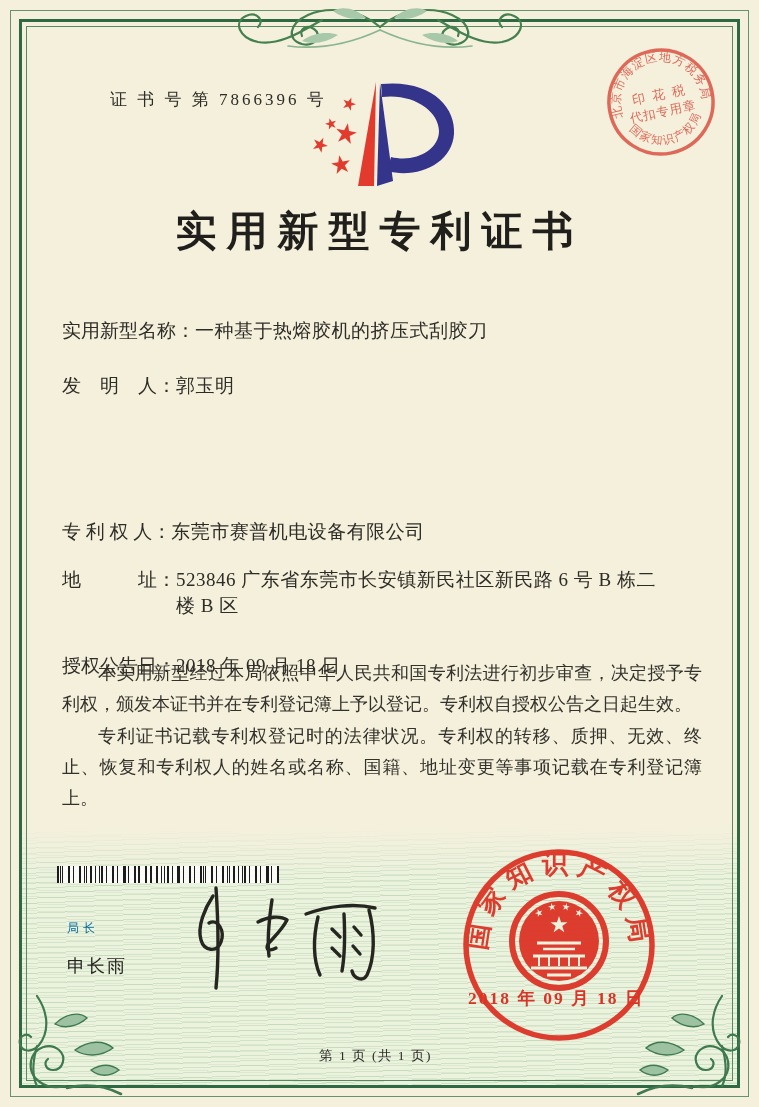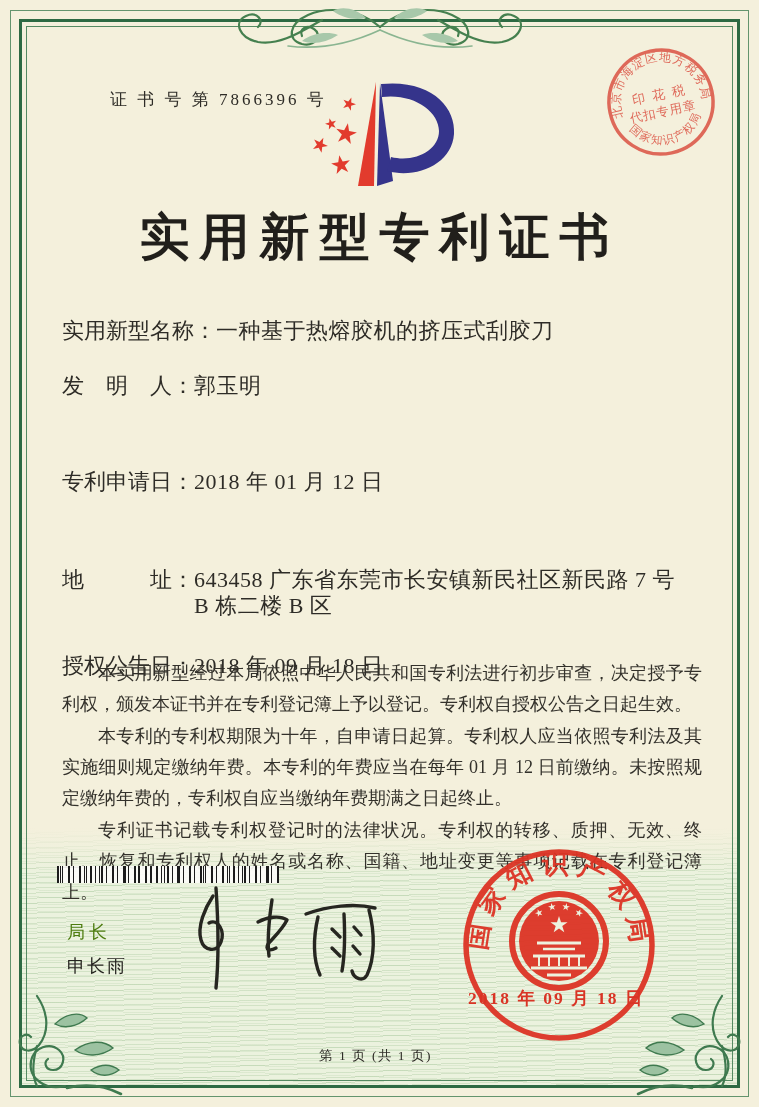--- a/index.html
+++ b/index.html
@@ -28,44 +28,44 @@
   
   .orn{position:absolute; z-index:4; pointer-events:none;}
   .orn-top{left:50%; top:1px; transform:translateX(-50%);}
   .orn-bl{left:7px; bottom:9px;}
   .orn-br{right:7px; bottom:9px; transform:scaleX(-1);}
   
   .cert-no{position:absolute; left:62px; top:88px; font-size:17px; letter-spacing:3px; z-index:5;margin-left:48px;}
   .logo{position:absolute; left:289px; top:74px; z-index:5;}
   .doc-title{
     position:absolute; left:0; right:0; top:204px; text-align:center; z-index:5;
-    font-size:50px; font-weight:bold; letter-spacing:10px; color:#211f1b;
-  }
-  .row{position:absolute; left:62px; width:645px; font-size:22px; line-height:26px; z-index:5;}
+    font-size:41px; font-weight:bold; letter-spacing:10px; color:#211f1b;
+  }
+  .row{position:absolute; left:62px; width:645px; font-size:19px; line-height:26px; z-index:5;}
   .row .lbl{white-space:pre;}
   .row .val{letter-spacing:.5px;}
   .row-addr .lbl{display:inline-block; vertical-align:top;text-align:center;}
   .row-addr .val{display:inline-block; vertical-align:top; width:498px;}
   .grant-no-group{position:absolute; left:358px; top:0; white-space:nowrap;}
   .body-text{
     position:absolute; left:62px; top:658px; width:640px; z-index:5;
     font-size:18px; line-height:1.74; text-align:justify; color:#33312b;
   }
   .body-text p{margin:0; text-indent:2em;}
   
   .barcode{
     position:absolute; left:57px; top:866px; width:222px; height:17px; z-index:5;
     background-color:rgba(252,252,249,.92);
     background-image:
       repeating-linear-gradient(90deg, #1c1c1c 0 2px, rgba(0,0,0,0) 2px 5px, #1c1c1c 5px 6px, rgba(0,0,0,0) 6px 11px),
       repeating-linear-gradient(90deg, rgba(0,0,0,0) 0 3px, #1c1c1c 3px 4px, rgba(0,0,0,0) 4px 13px);
   }
   
   .sig-title{position:absolute; left:67px; top:920px; z-index:5;
-    font-family:"Liberation Sans","DejaVu Sans",sans-serif; font-size:18px; letter-spacing:4px; color:#4d7c0f;}
+    font-family:"Liberation Sans","DejaVu Sans",sans-serif; font-size:12px; letter-spacing:4px; color:#0369a1;}
   .sig-name{position:absolute; left:67px; top:954px; z-index:5;
     font-family:Liberation Mono, monospace; font-size:18px; letter-spacing:2px; color:#24231f;}
   .sig-hand{position:absolute; left:168px; top:878px; z-index:6;}
   
   .tax-stamp{position:absolute; left:597px; top:38px; z-index:6; opacity:.88; transform:rotate(-12deg);}
   .big-seal{position:absolute; left:452px; top:838px; z-index:6; opacity:.95;}
   .seal-date{position:absolute; left:468px; top:986px; z-index:7;
     font-size:17.5px; letter-spacing:2px; color:#d93425; font-weight:bold;}
   
   .footer{position:absolute; left:0; right:8px; top:1047px; text-align:center; z-index:5;
@@ -152,33 +152,32 @@
   </svg>
 
   <div class="doc-title">实用新型专利证书</div>
 
   <div class="row" style="top:318px">
     <span class="lbl">实用新型名称：</span><span class="val">一种基于热熔胶机的挤压式刮胶刀</span>
   </div>
   <div class="row" style="top:373px">
     <span class="lbl">发　明　人：</span><span class="val">郭玉明</span>
   </div>
-  <div class="row" style="top:469px">
-    <span class="lbl">专利申请日：</span><span class="val">2018 年 01 月 12 日</span>
+  <div class="row" style="top:519px">
+    <span class="lbl">专 利 权 人：</span><span class="val">东莞市赛普机电设备有限公司</span>
   </div>
   <div class="row row-addr" style="top:567px">
-    <span class="lbl">地　　　址：</span><span class="val">643458 广东省东莞市长安镇新民社区新民路 7 号 B 栋二楼 B 区</span>
+    <span class="lbl">地　　　址：</span><span class="val">523846 广东省东莞市长安镇新民社区新民路 6 号 B 栋二楼 B 区</span>
   </div>
   <div class="row" style="top:653px">
     <span><span class="lbl">授权公告日：</span><span class="val">2018 年 09 月 18 日</span></span>
   </div>
 
   <div class="body-text">
     <p>本实用新型经过本局依照中华人民共和国专利法进行初步审查，决定授予专利权，颁发本证书并在专利登记簿上予以登记。专利权自授权公告之日起生效。</p>
-    <p>本专利的专利权期限为十年，自申请日起算。专利权人应当依照专利法及其实施细则规定缴纳年费。本专利的年费应当在每年 01 月 12 日前缴纳。未按照规定缴纳年费的，专利权自应当缴纳年费期满之日起终止。</p>
     <p>专利证书记载专利权登记时的法律状况。专利权的转移、质押、无效、终止、恢复和专利权人的姓名或名称、国籍、地址变更等事项记载在专利登记簿上。</p>
   </div>
 
   <div class="barcode"></div>
 
   <div class="sig-title">局长</div>
   <div class="sig-name">申长雨</div>
 
   <svg class="sig-hand" width="230" height="122" viewBox="0 0 230 122">
     <g fill="none" stroke="#262620" stroke-width="3.4" stroke-linecap="round" stroke-linejoin="round">

